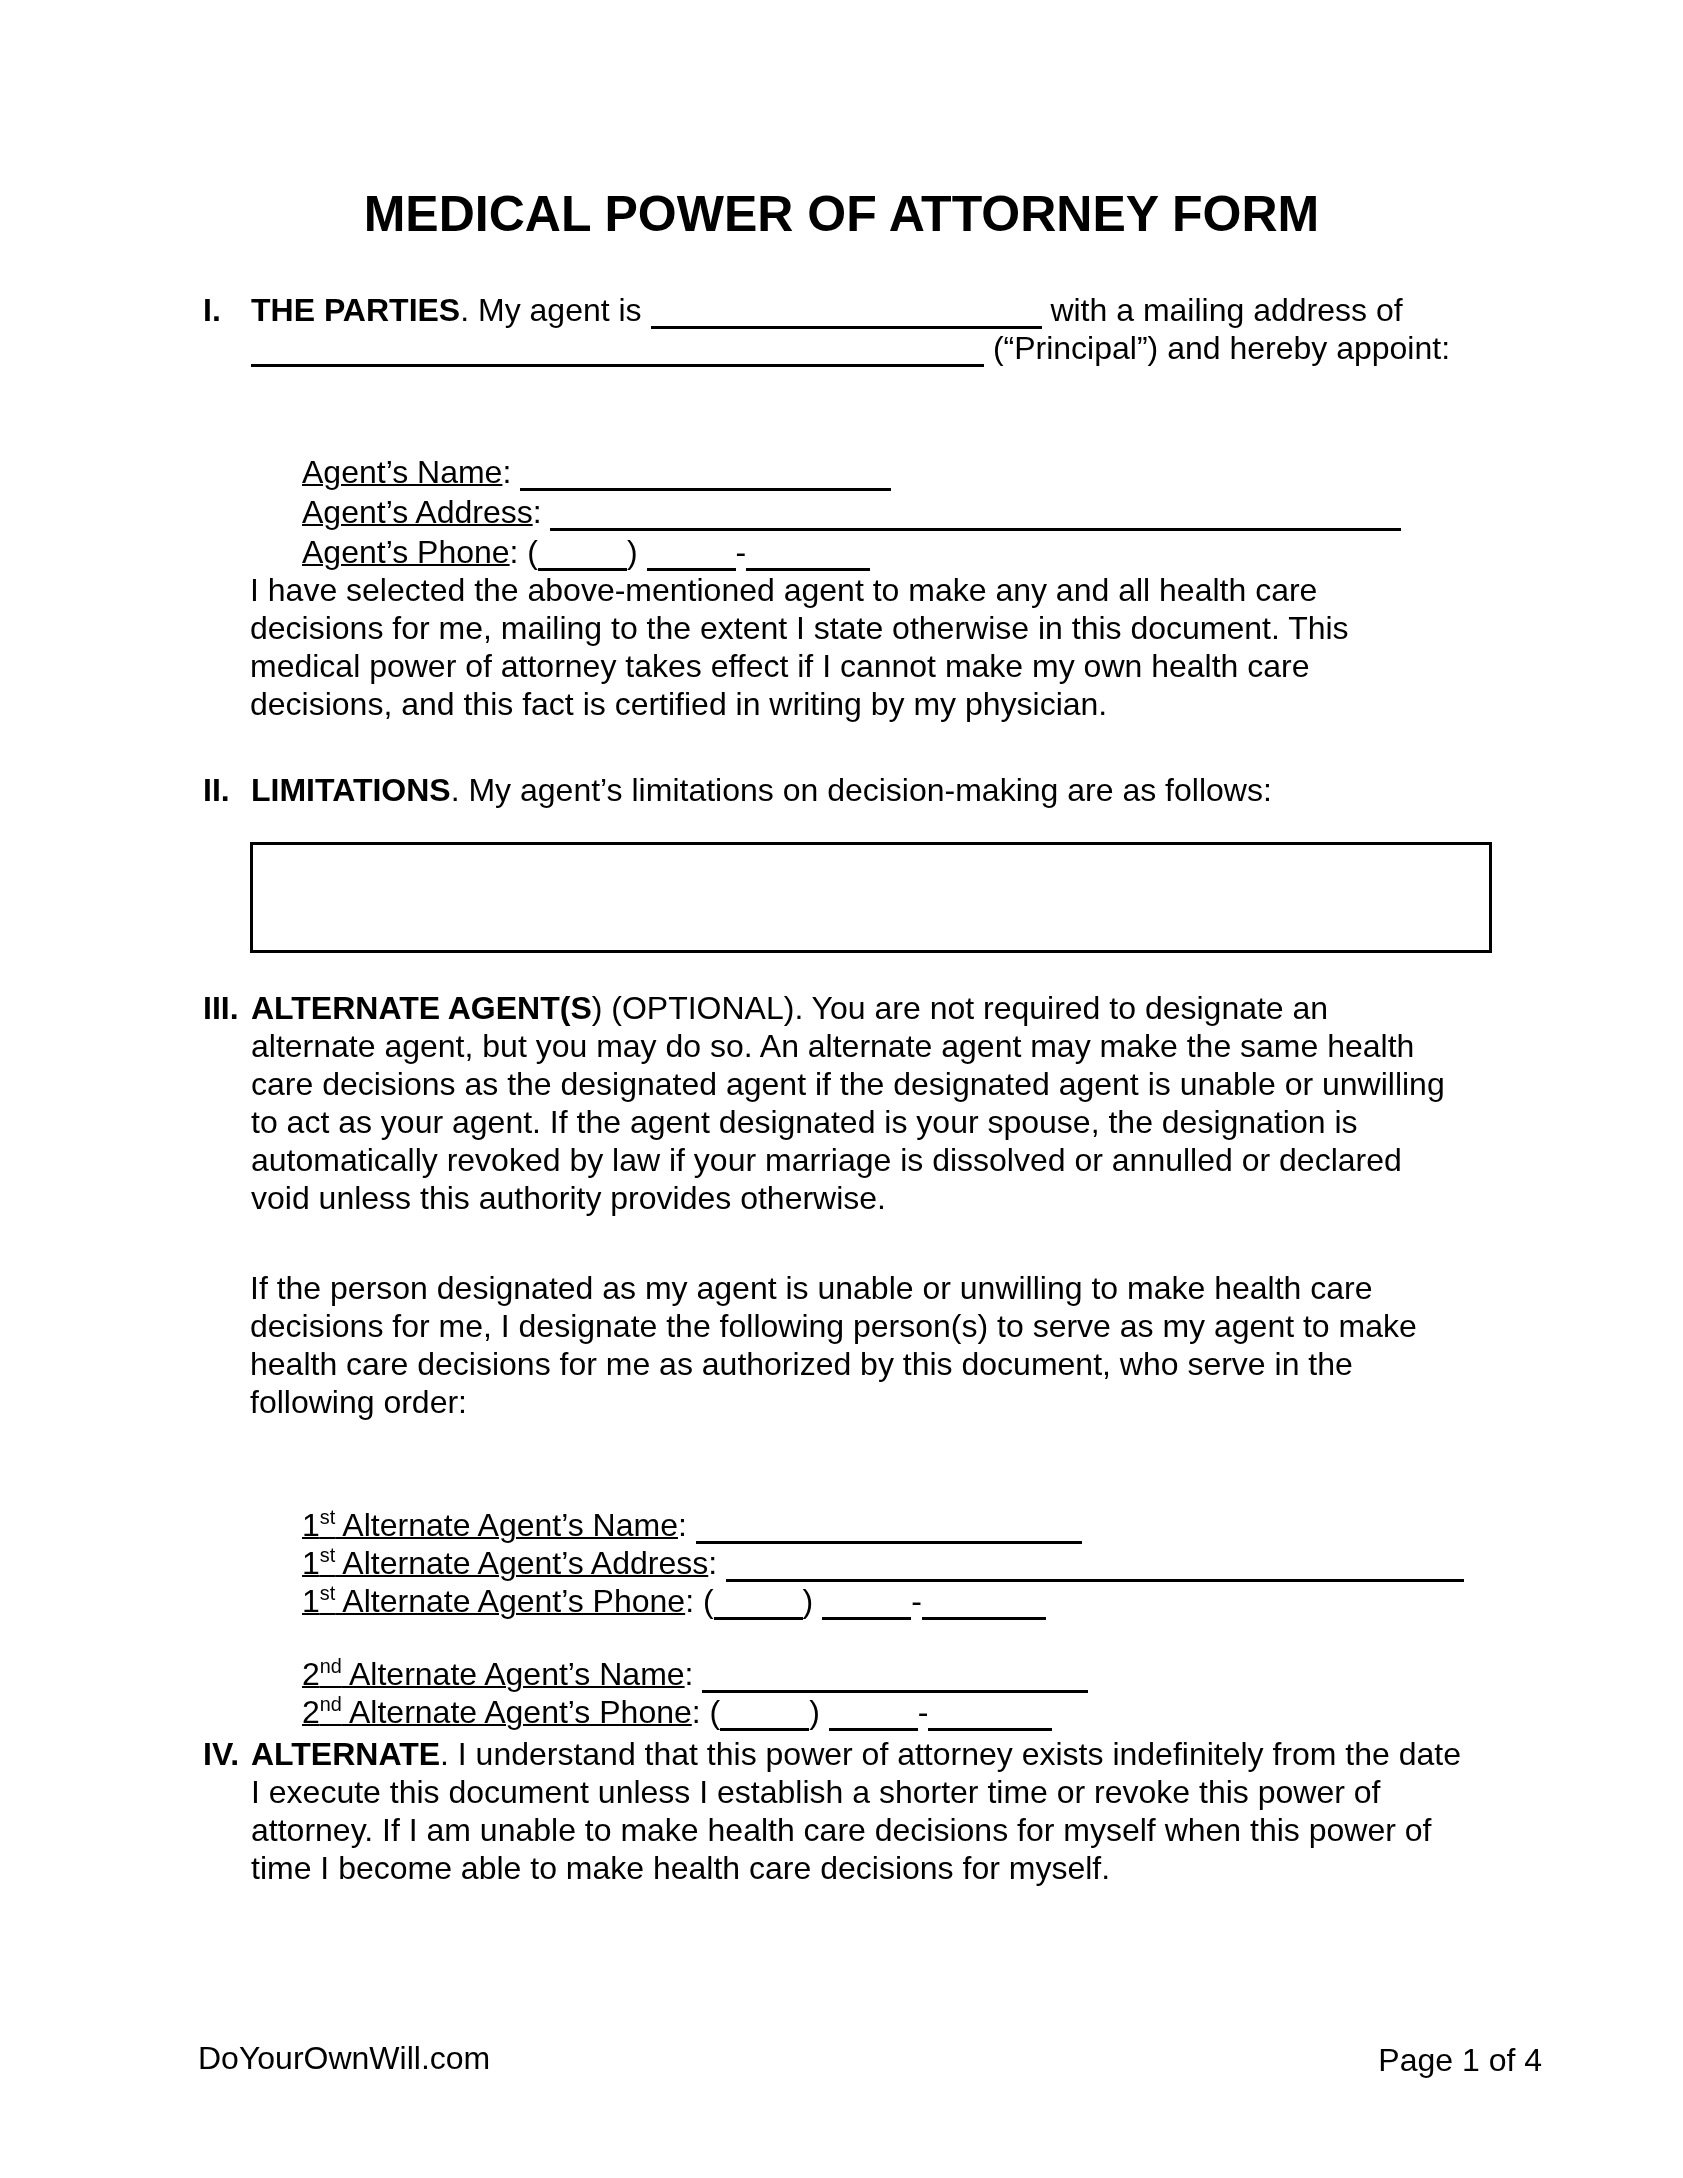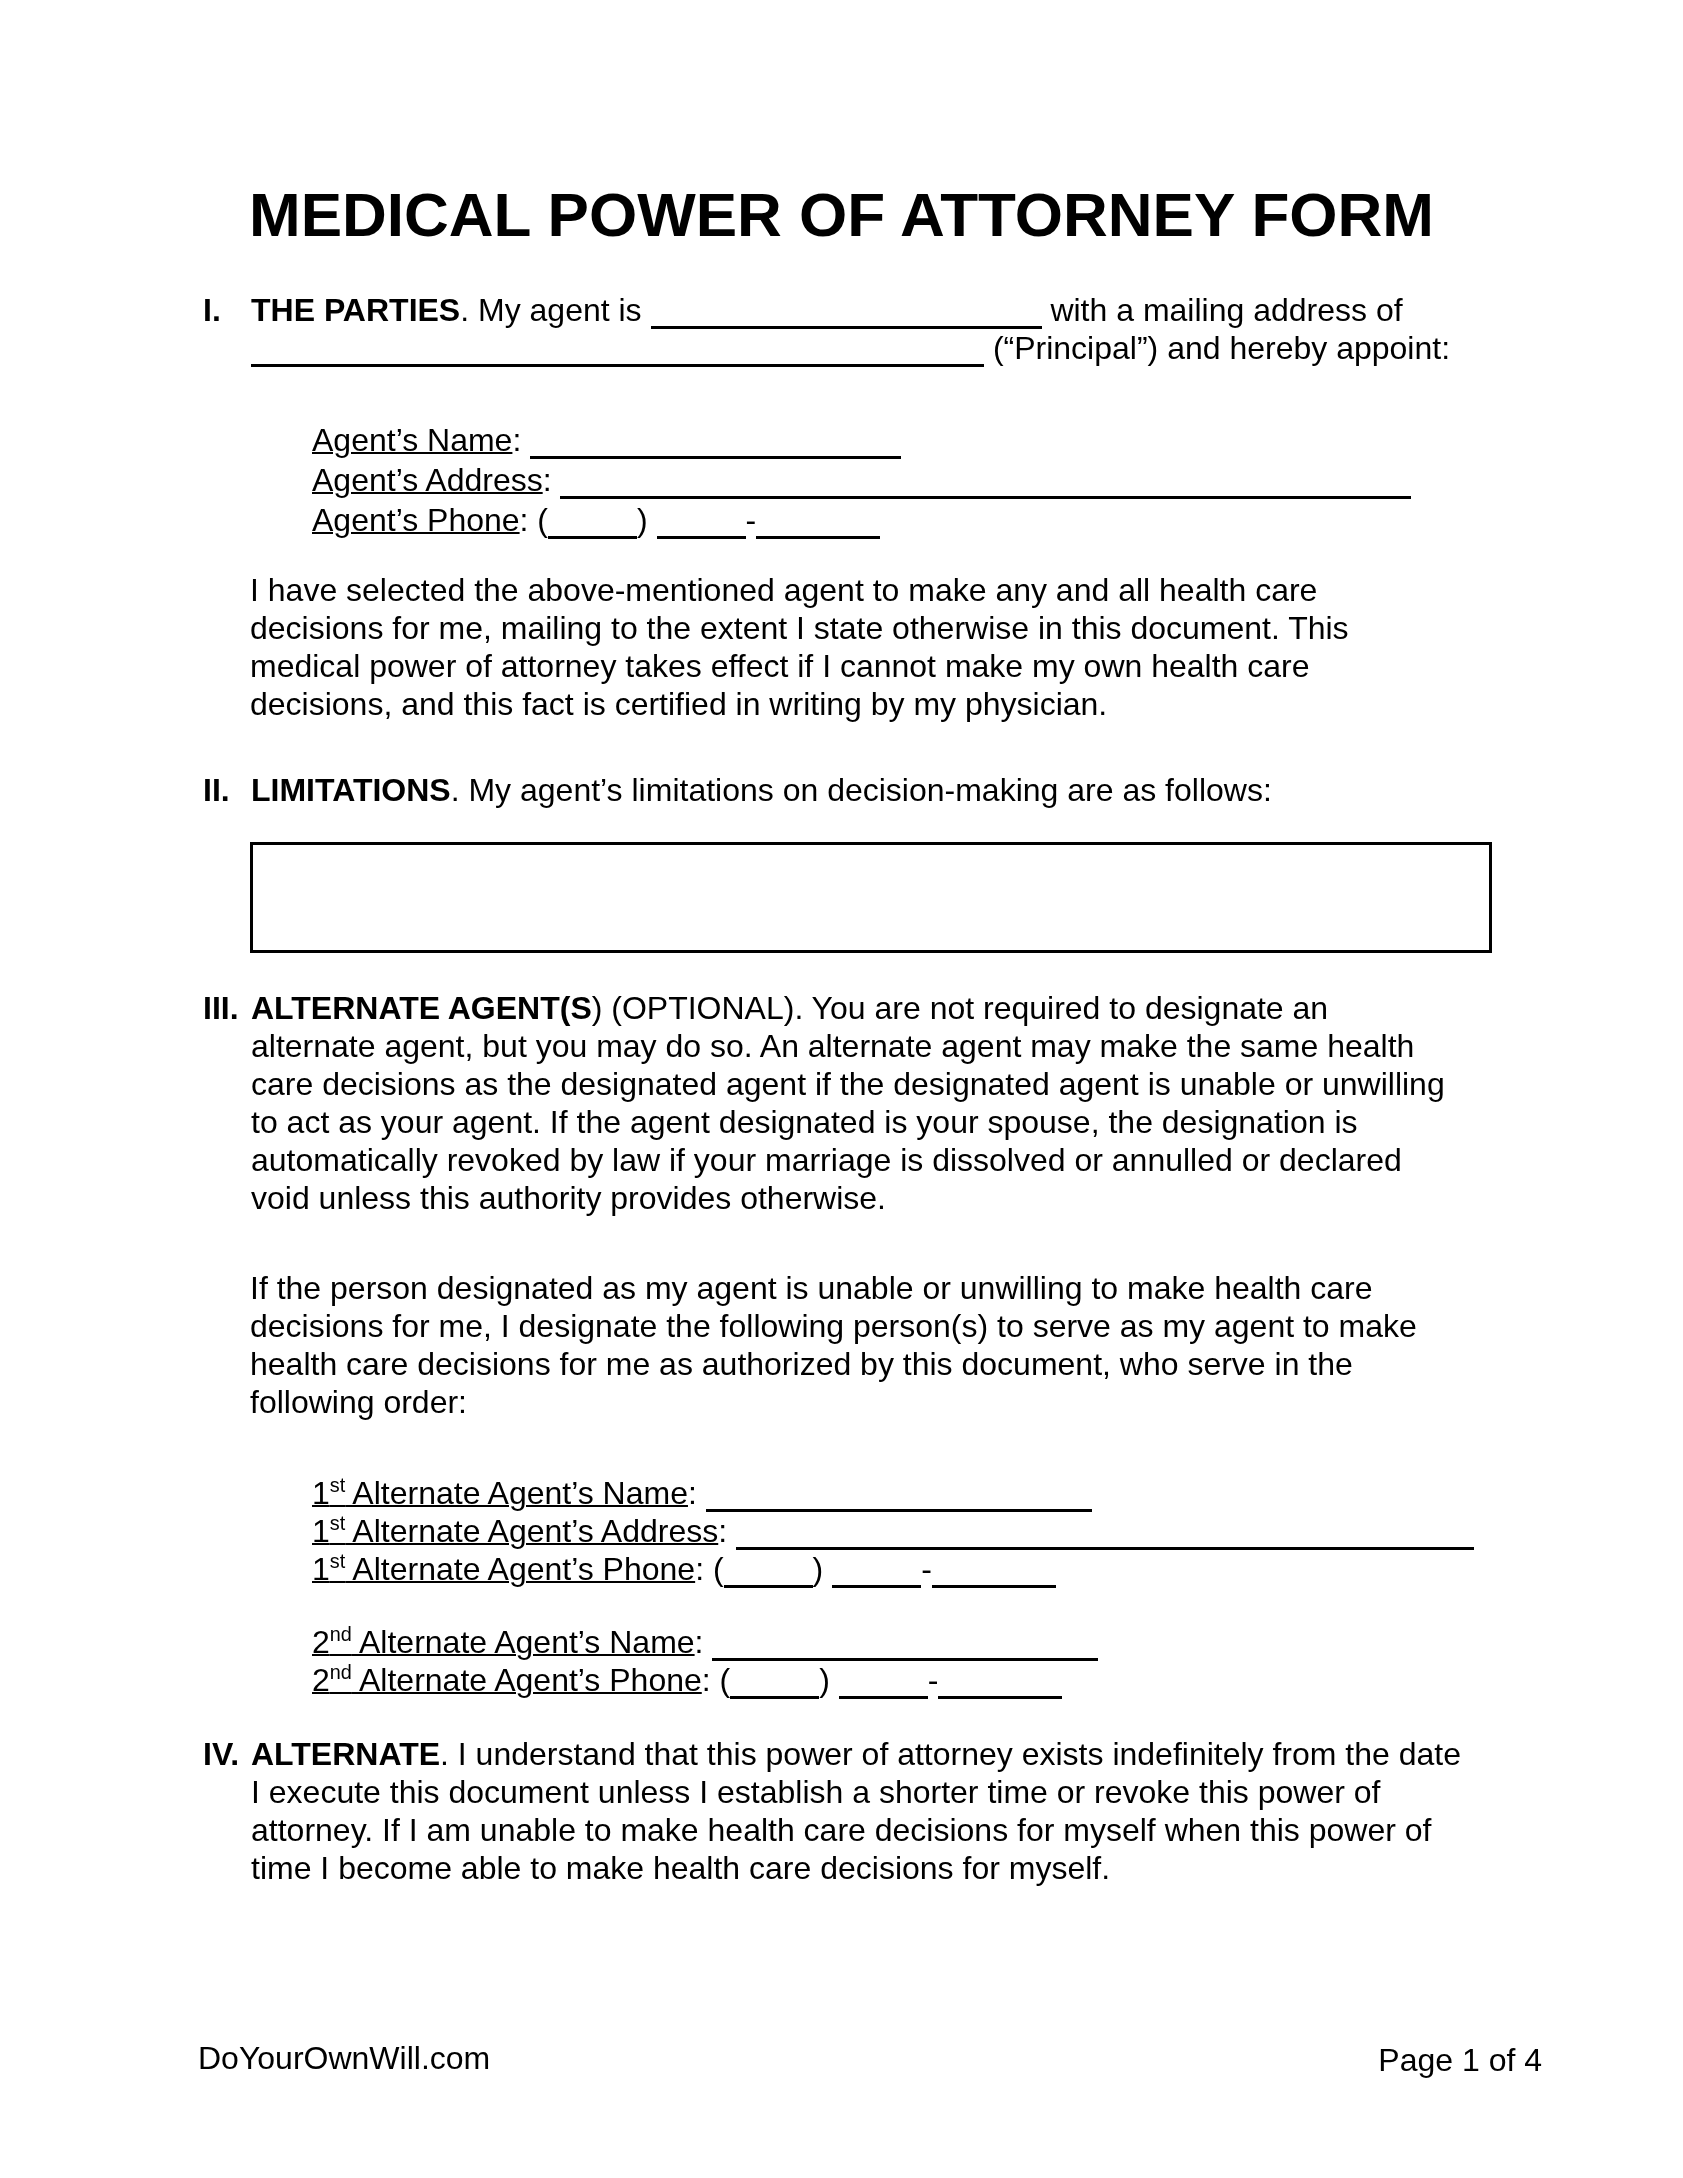--- a/index.html
+++ b/index.html
@@ -3,34 +3,34 @@
 <meta charset="utf-8">
 <style>
   html,body { margin:0; padding:0; background:#ffffff; }
   .page {
     position:relative; width:1683px; height:2178px; background:#ffffff;
     font-family:"Liberation Sans", sans-serif; font-size:32px; line-height:38px;
     color:#000; overflow:hidden;
   }
   .title {
     position:absolute; top:186px; left:0; width:1683px; text-align:center;
-    font-weight:bold; font-size:62px; line-height:57px; white-space:nowrap;
+    font-weight:bold; font-size:50px; line-height:57px; white-space:nowrap;
   }
   .sec { position:absolute; left:203px; width:1297px; }
   .sec .num { position:absolute; left:0; top:0; font-weight:bold; }
   .sec .body { margin-left:48px; }
   .line { white-space:nowrap; }
   .b { font-weight:bold; }
   .u { text-decoration:underline; text-decoration-thickness:2px; }
   sup { font-size:0.62em; line-height:0; vertical-align:super; }
   .blank {
     display:inline-block; height:12px; border-bottom:3px solid #000;
     vertical-align:-8px;
   }
-  .fields { position:absolute; left:312px; line-height:40px; white-space:nowrap; }
+  .fields { position:absolute; left:302px; line-height:40px; white-space:nowrap;margin-top:32px; }
   .fields.alt { line-height:38px; }
   .para { position:absolute; left:250px; }
   .w395{width:391px} .w740{width:733px} .w375{width:371px} .w860{width:851px}
   .w390{width:386px} .w745{width:738px} .w90{width:89px} .w125{width:124px}
   .limitations-box {
     position:absolute; left:250px; top:842px; width:1236px; height:105px;
     border:3px solid #000; background:#fff;
   }
   .footer-site { position:absolute; left:198px; top:2039px; }
   .footer-page { position:absolute; right:141px; top:2041px; }

